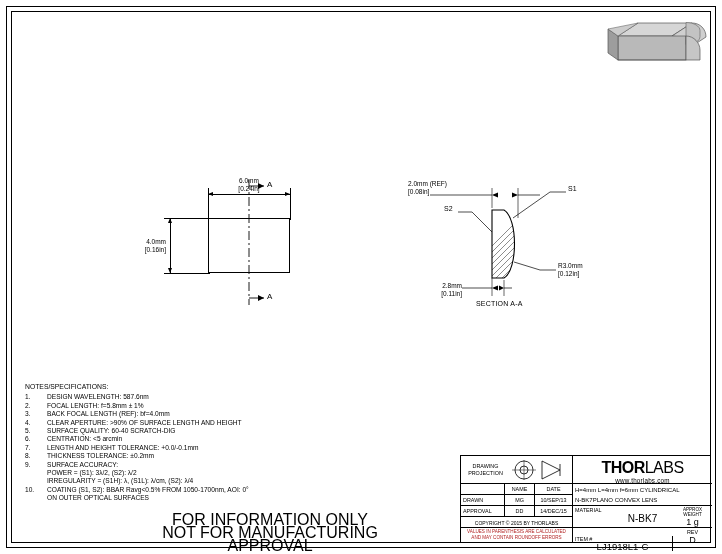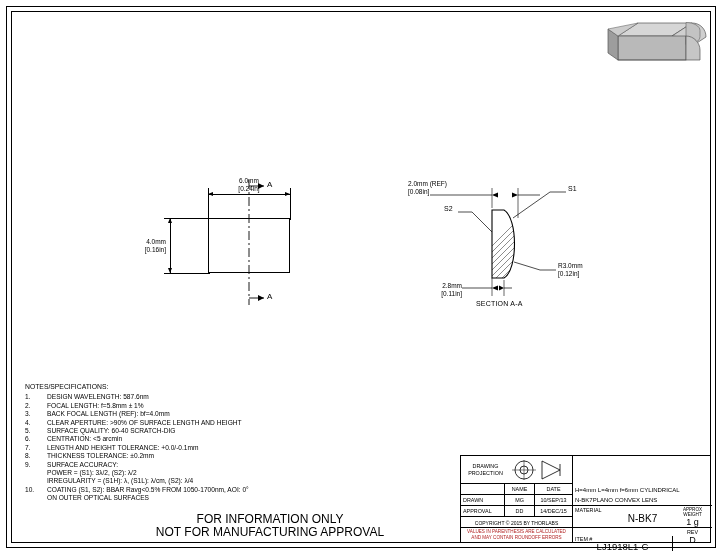--- a/index.html
+++ b/index.html
@@ -32,21 +32,21 @@
   .sec-caption{position:absolute;font-size:7px;letter-spacing:.2px;}
 
   
   #notes{position:absolute;left:25px;top:383px;width:420px;font-size:6.6px;line-height:8.4px;}
   #notes .head{font-size:6.8px;margin-bottom:2px;}
   .note-row{display:flex;}
   .note-num{width:22px;flex:0 0 22px;}
   .note-txt{flex:1;}
 
   
-  #banner{position:absolute;left:120px;top:513px;width:300px;text-align:center;font-size:12px;line-height:13px;}
+  #banner{position:absolute;left:120px;top:513px;width:300px;text-align:center;font-size:16px;line-height:13px;}
 
   
   #titleblock{position:absolute;left:460px;top:455px;width:251px;height:88px;border:1px solid #000;box-sizing:border-box;font-size:6px;}
   #titleblock .cell{position:absolute;box-sizing:border-box;border-right:1px solid #000;border-bottom:1px solid #000;padding:1px 2px;overflow:hidden;}
   #titleblock .nb{border-right:none;}
   #titleblock .nbb{border-bottom:none;}
   .tb-label{font-size:5.4px;}
   .center{text-align:center;}
 
   .logo{font-family:"Liberation Sans",sans-serif;font-weight:bold;font-size:16px;letter-spacing:-0.5px;}
@@ -276,20 +276,24 @@
     <div class="cell center tb-label" style="left:74px;top:50px;width:38px;height:11px;line-height:9px;">14/DEC/15</div>
 
     <div class="cell copyright" style="left:0;top:61px;width:112px;height:11px;line-height:10px;">COPYRIGHT © 2015 BY THORLABS</div>
 
     <div class="cell nbb" style="left:0;top:72px;width:112px;height:15px;">
       <div class="redtxt">
         <span>VALUES IN PARENTHESIS ARE CALCULATED</span><br><span>AND MAY CONTAIN ROUNDOFF ERRORS</span>
       </div>
     </div>
 
+    <div class="cell nb center" style="left:112px;top:0;width:139px;height:28px;padding-top:3px;">
+      <div class="logo"><span>THOR</span><span class="thin">LABS</span></div>
+      <div class="www">www.thorlabs.com</div>
+    </div>
 
     <div class="cell nb" style="left:112px;top:28px;width:139px;height:22px;font-size:6px;line-height:10px;">
       <span>H=4mm L=4mm f=6mm CYLINDRICAL</span><br><span>N-BK7PLANO CONVEX LENS</span>
     </div>
 
     <div class="cell nb" style="left:112px;top:50px;width:139px;height:22px;">
       <div class="tb-label">MATERIAL</div>
       <div class="partno">N-BK7</div>
     </div>
 

